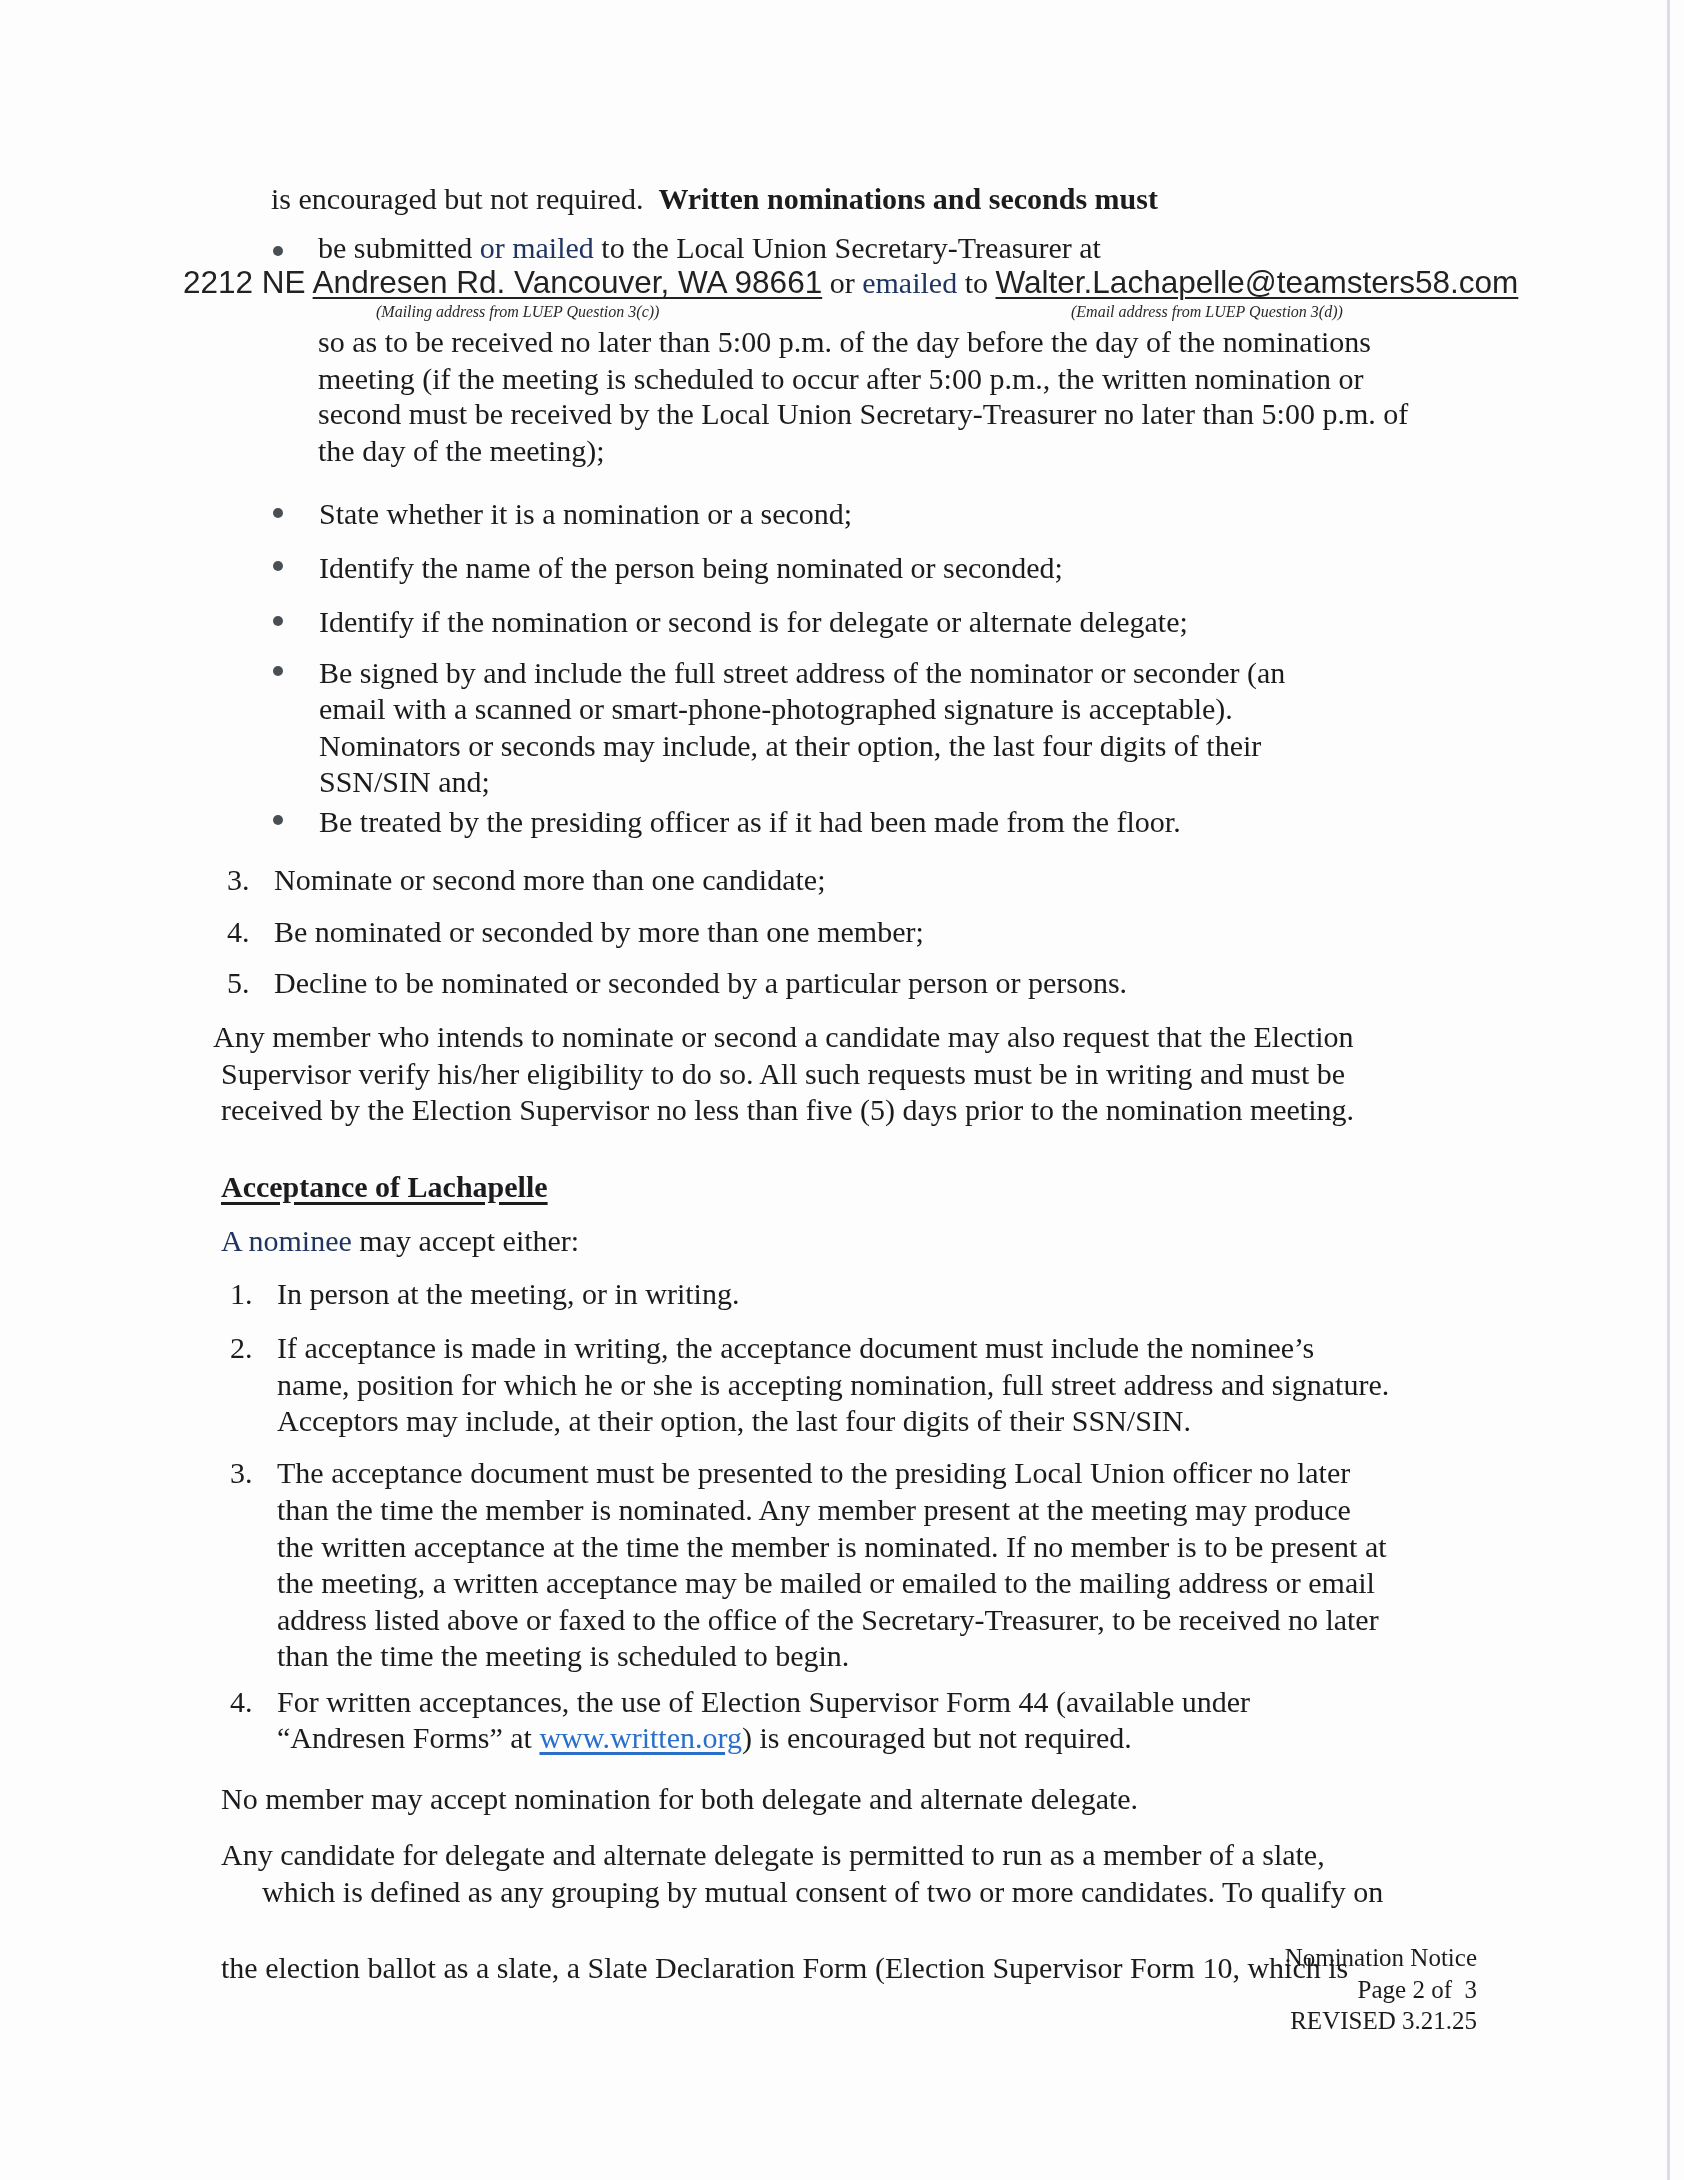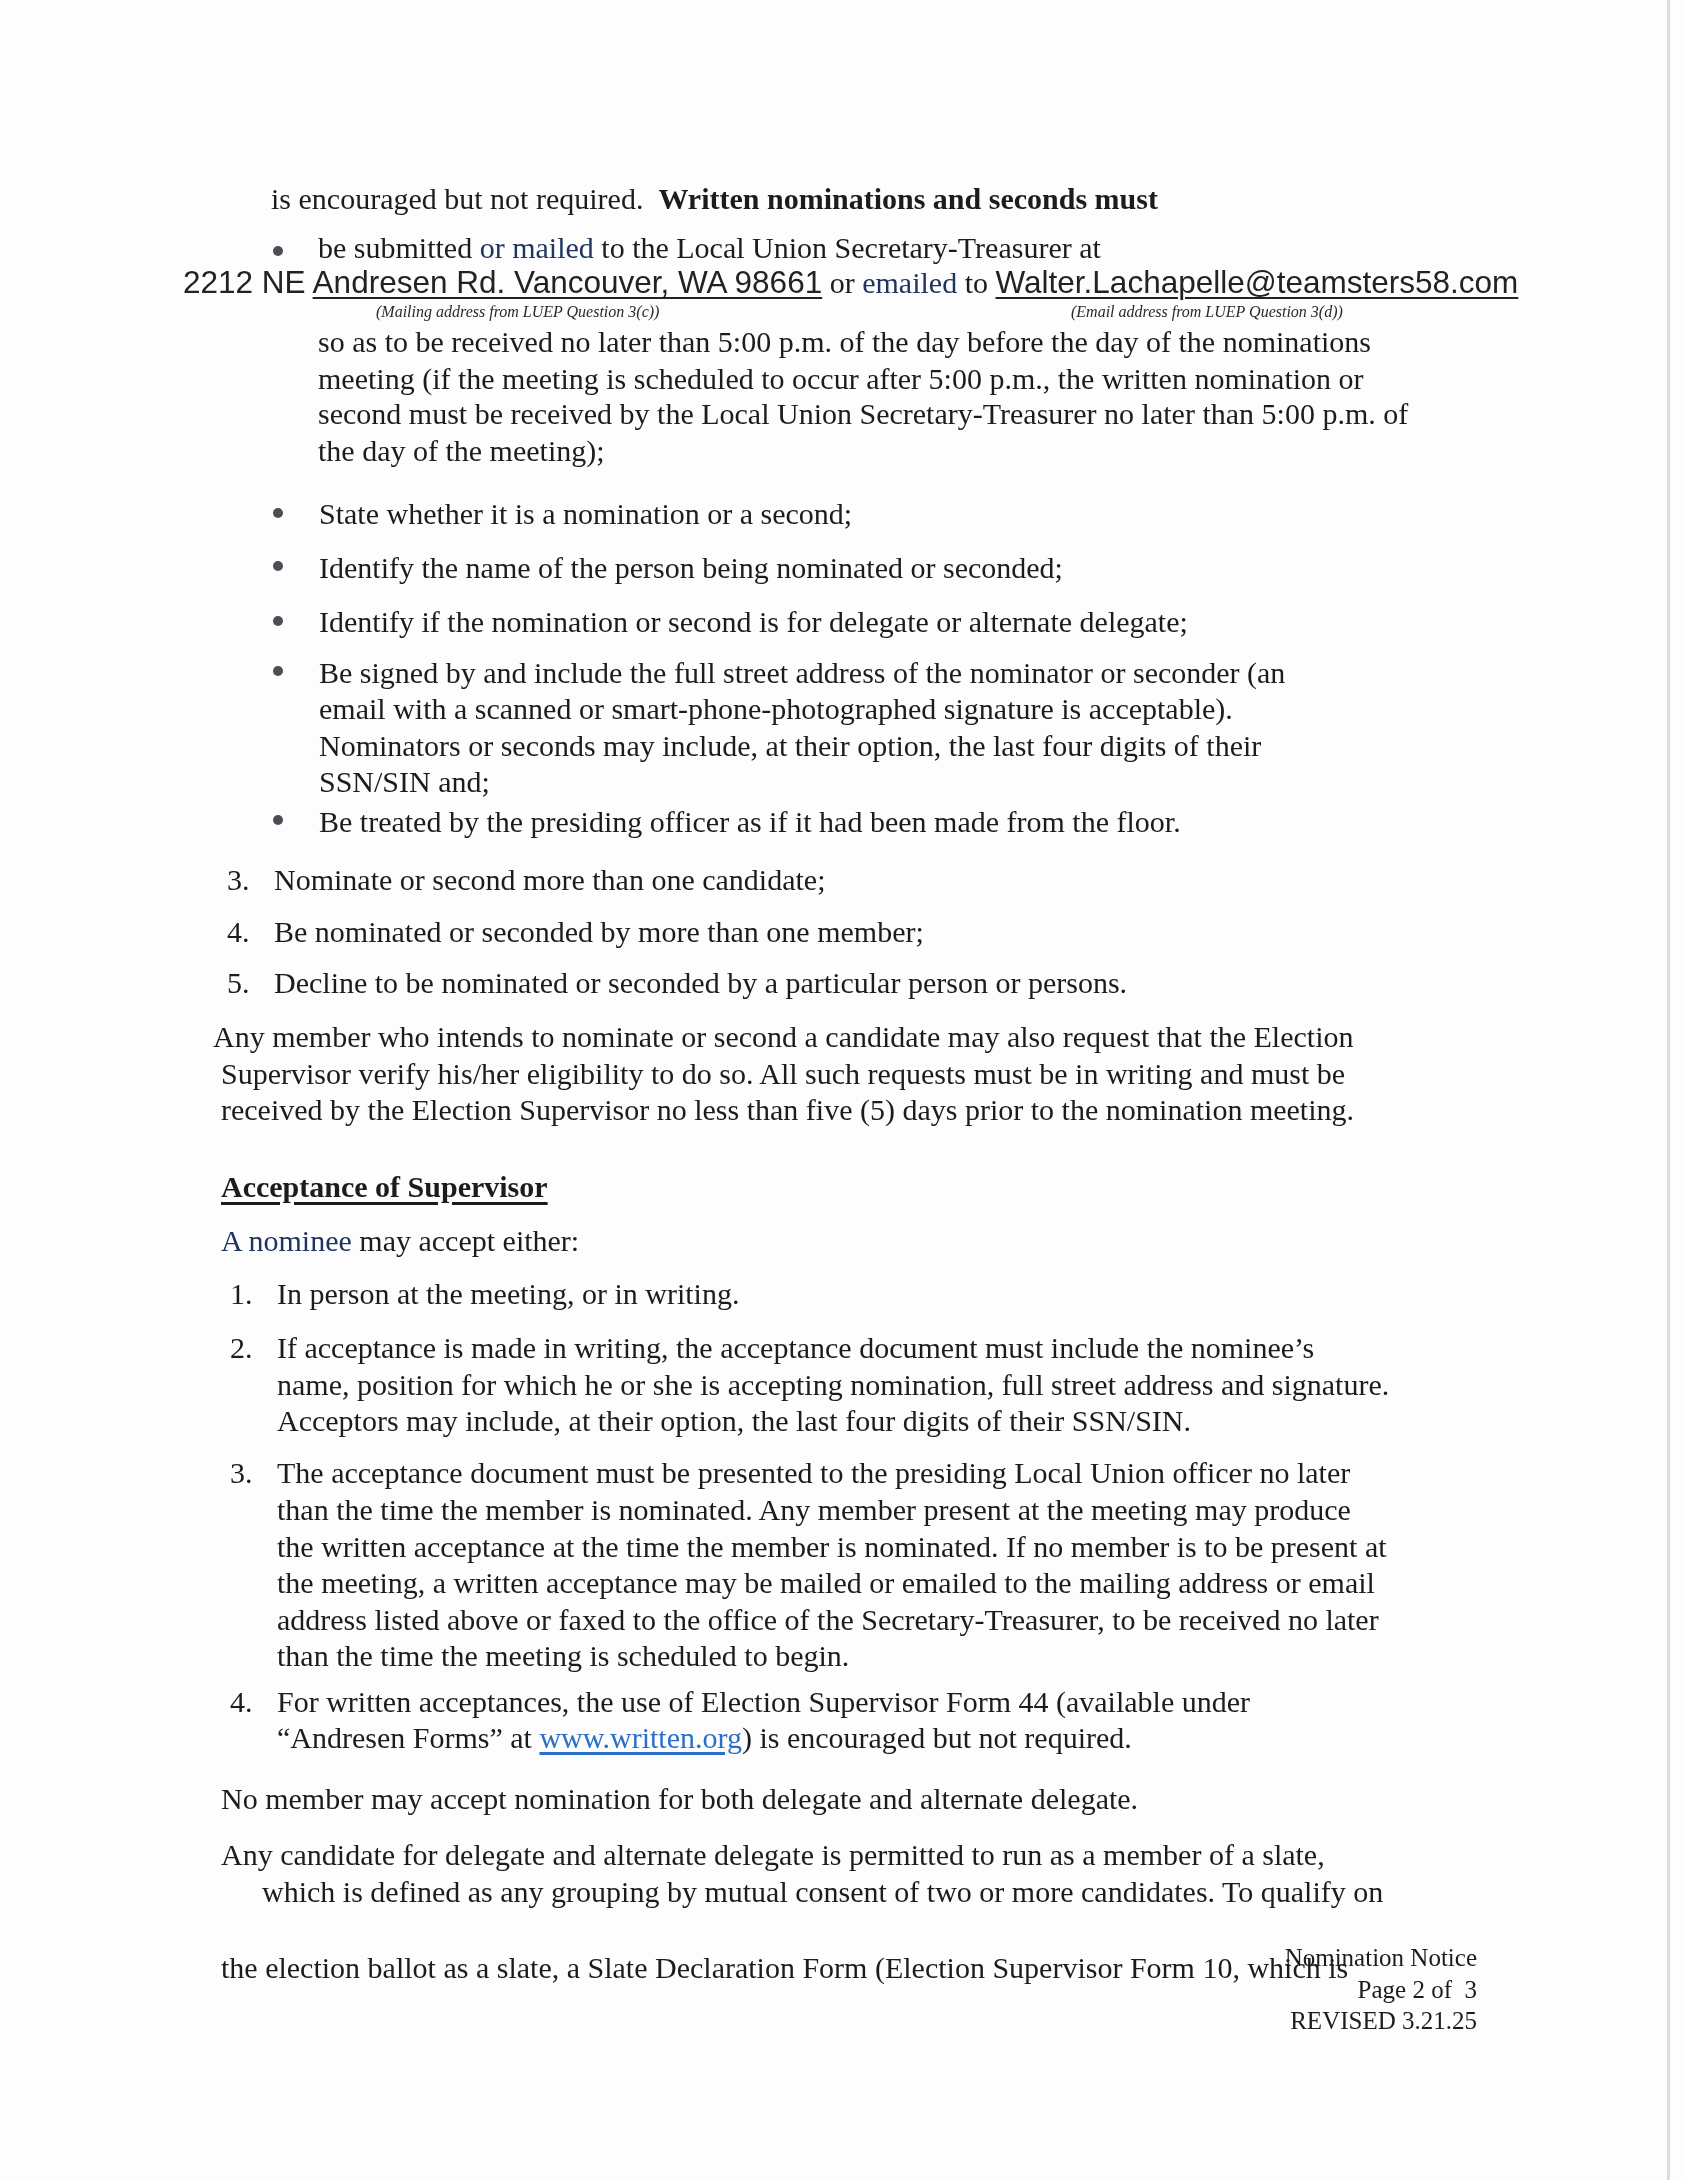--- a/index.html
+++ b/index.html
@@ -65,21 +65,21 @@
 <div class="ln" style="left:274px; top:865px;">Nominate or second more than one candidate;</div>
 <div class="num" style="left:227px; top:917px;">4.</div>
 <div class="ln" style="left:274px; top:917px;">Be nominated or seconded by more than one member;</div>
 <div class="num" style="left:227px; top:968px;">5.</div>
 <div class="ln" style="left:274px; top:968px;">Decline to be nominated or seconded by a particular person or persons.</div>
 
 <div class="ln" style="left:213px; top:1022px;">Any member who intends to nominate or second a candidate may also request that the Election</div>
 <div class="ln" style="left:221px; top:1059px;">Supervisor verify his/her eligibility to do so. All such requests must be in writing and must be</div>
 <div class="ln" style="left:221px; top:1095px;">received by the Election Supervisor no less than five (5) days prior to the nomination meeting.</div>
 
-<div class="ln heading" style="left:221px; top:1172px;">Acceptance of Supervisor</div>
+<div class="ln heading" style="left:221px; top:1172px;">Acceptance of Lachapelle</div>
 <div class="ln" style="left:221px; top:1226px;">
   <span class="navy">A nominee</span><span style="white-space:pre"> may accept either:</span>
 </div>
 
 <div class="num" style="left:230px; top:1279px;">1.</div>
 <div class="ln" style="left:277px; top:1279px;">In person at the meeting, or in writing.</div>
 
 <div class="num" style="left:230px; top:1333px;">2.</div>
 <div class="ln" style="left:277px; top:1333px;">If acceptance is made in writing, the acceptance document must include the nominee’s</div>
 <div class="ln" style="left:277px; top:1370px;">name, position for which he or she is accepting nomination, full street address and signature.</div>

